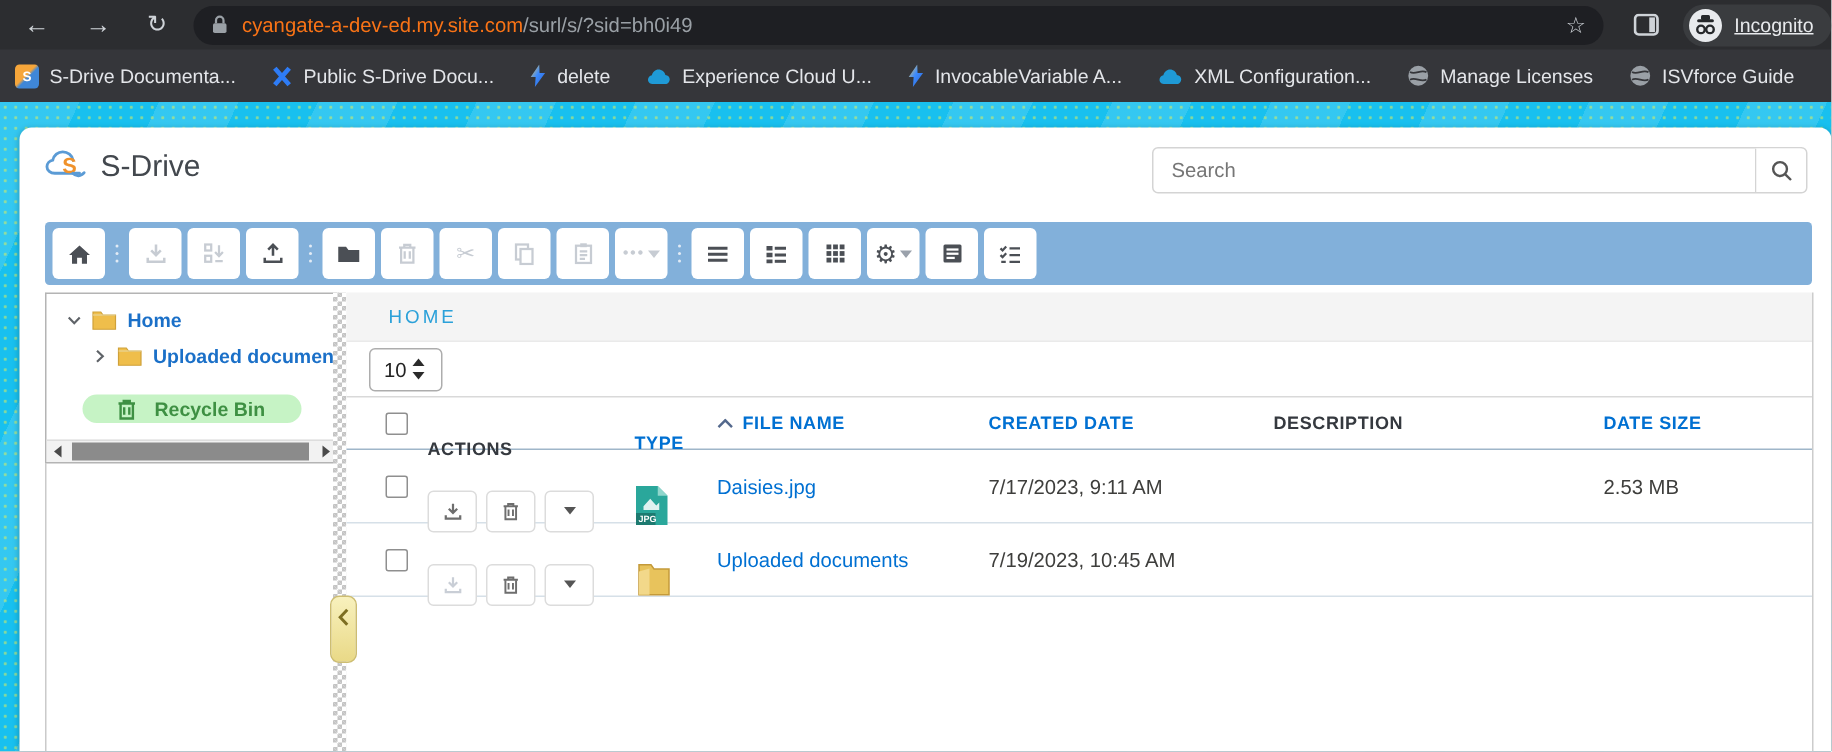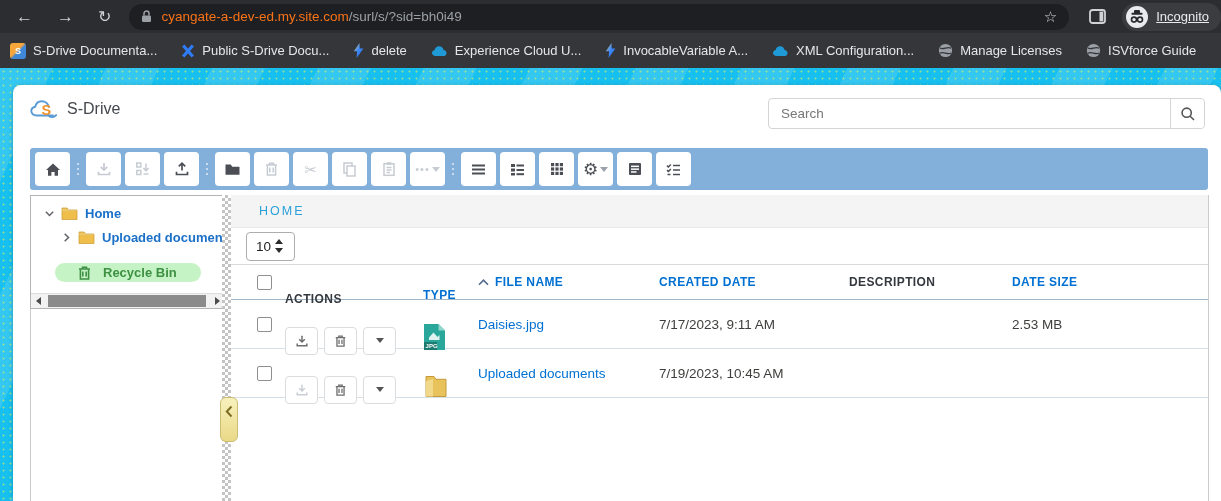--- a/index.html
+++ b/index.html
@@ -31,21 +31,21 @@
   .site{position:absolute;left:0;top:68px;right:0;bottom:0;background-color:#18c0ef;
     background-image:
       radial-gradient(circle,rgba(225,240,90,.55) .8px,transparent 1.3px),
       repeating-linear-gradient(115deg,rgba(255,255,255,.12) 0 48px,rgba(255,255,255,0) 48px 96px);
     background-size:7px 7px,auto;}
 
   
   .card{position:absolute;left:13px;top:85px;right:0;bottom:0;background:#fff;border-radius:8px 8px 0 0;box-shadow:0 1px 4px rgba(0,0,0,.25);overflow:hidden;}
 
   .logo{position:absolute;left:16px;top:13px;}
-  .apptitle{position:absolute;left:54px;top:15px;font-size:16px;color:#43484e;}
+  .apptitle{position:absolute;left:54px;top:15px;font-size:20px;color:#43484e;}
   .search{position:absolute;top:13px;right:16px;width:437px;height:31px;border:1px solid #d4d4d4;border-radius:4px;display:flex;background:#fff;}
   .search input{flex:1;border:none;outline:none;padding:0 12px;font-size:13.5px;color:#444;background:transparent;}
   .search input::placeholder{color:#767676;}
   .search-btn{width:34px;border:none;border-left:1px solid #d4d4d4;background:#fff;display:flex;align-items:center;justify-content:center;cursor:pointer;border-radius:0 4px 4px 0;}
 
   
   .sdtoolbar{position:absolute;left:17px;right:13px;top:63px;height:42px;background:#82b0da;border-radius:3px;display:flex;align-items:center;padding:0 5px;gap:4px;}
   .tb{width:35px;height:34px;background:#fff;border:none;border-radius:4px;display:flex;align-items:center;justify-content:center;gap:2px;cursor:pointer;padding:0;}
   .tb.on{color:#4b4f55;}
   .tb.off{color:#c7ccd3;cursor:default;}
@@ -96,21 +96,21 @@
   .dn-tri{width:0;height:0;border-left:4px solid transparent;border-right:4px solid transparent;border-top:5px solid #2b2b2b;}
 
   .thead{height:35px;display:flex;align-items:center;border-bottom:1px solid #9fb6c9;padding-left:26px;font-size:12px;font-weight:bold;letter-spacing:.4px;}
   .hdk{color:#35393f;}
   .hdb{color:#0070d2;cursor:pointer;}
   .c-check{width:15px;margin-right:13px;}
   .c-actions{width:138px;margin-top:33px;}
   .c-type{width:55px;margin-top:26px;}
   .c-name{width:181px;display:flex;align-items:center;gap:6px;}
   .c-created{width:190px;}
-  .c-desc{width:163px;}
+  .c-desc{width:220px;}
   .c-size{flex:1;}
   .cb{width:15px;height:15px;border:1px solid #8f8f8f;border-radius:2px;background:#fff;cursor:pointer;}
 
   .frow{height:49px;display:flex;align-items:center;border-bottom:1px solid #d6e0e8;padding-left:26px;font-size:13.5px;color:#3e3e3c;}
   .acts{display:flex;gap:6px;align-items:center;}
   .abtn{width:33px;height:28px;background:#fff;border:1px solid #dcdcdc;border-radius:4px;display:flex;align-items:center;justify-content:center;cursor:pointer;color:#6e6e6e;padding:0;}
   .abtn.off{color:#c9ced6;cursor:default;}
   .abtn .caret{border-top-color:#555;}
   .link{color:#0070d2;cursor:pointer;}
   .typecell{display:flex;align-items:center;}

